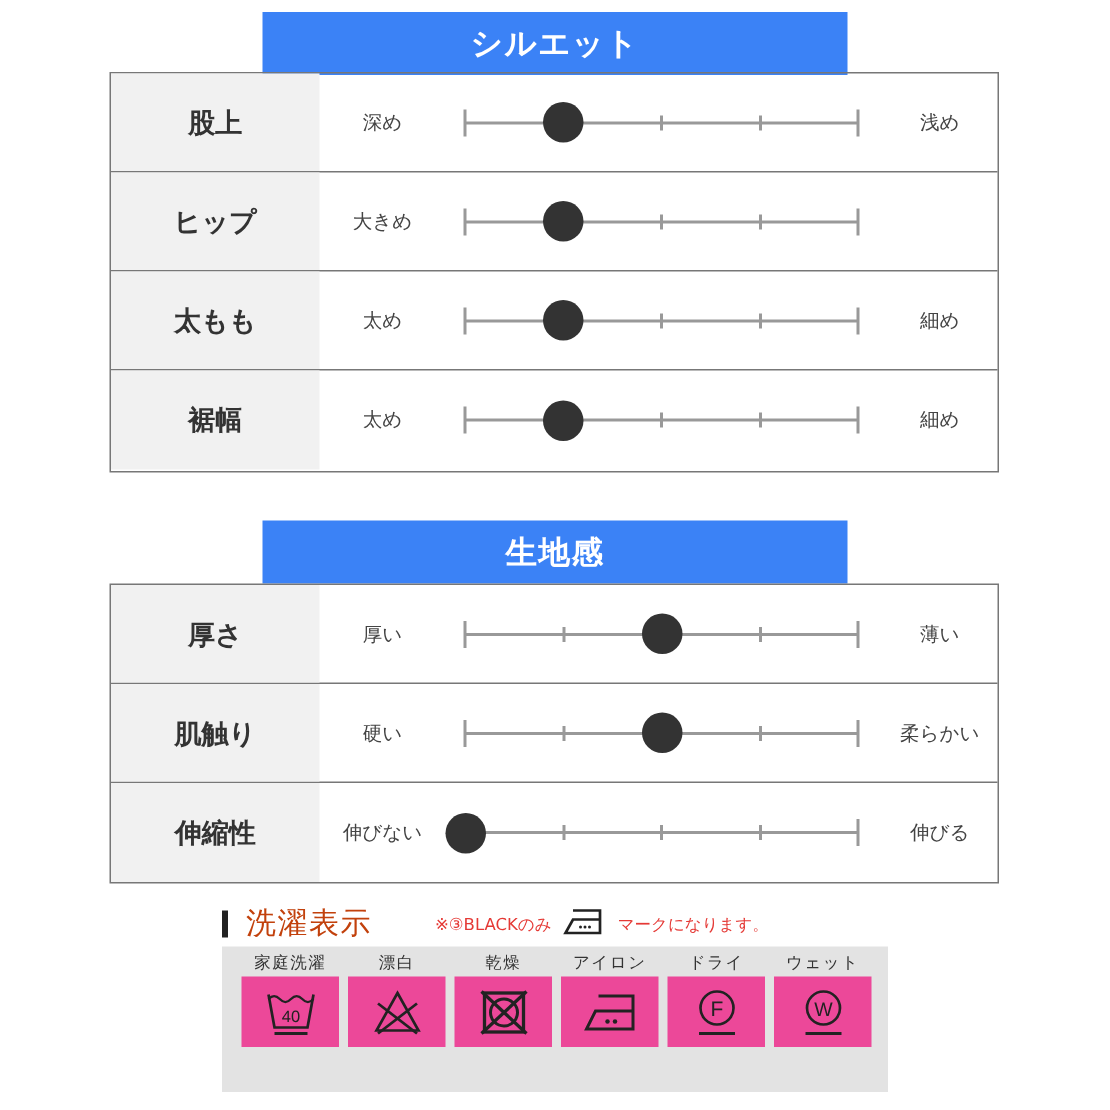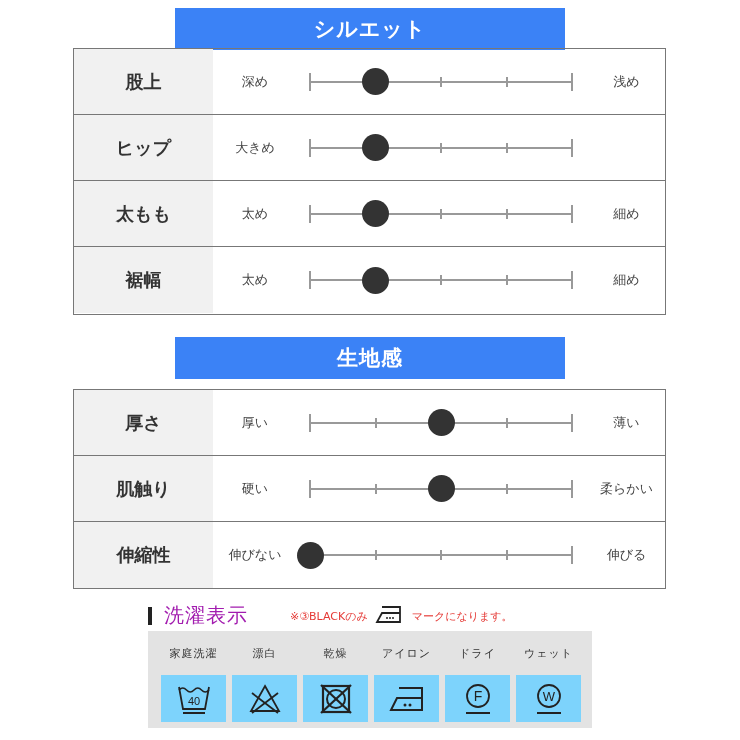--- a/index.html
+++ b/index.html
@@ -19,27 +19,27 @@
          display:flex; align-items:center; justify-content:center; font-size:13px; color:#444; }
   .slider { position:absolute; left:236px; top:0; width:262px; height:100%; }
   .slider .line { position:absolute; left:0; right:0; top:50%; height:2px; margin-top:-1px; background:#999; }
   .slider .tick { position:absolute; top:50%; width:2px; background:#999; }
   .slider .tick.end { height:18px; margin-top:-9px; }
   .slider .tick.mid { height:10px; margin-top:-5px; }
   .slider .knob { position:absolute; top:50%; width:27px; height:27px; margin-top:-13.5px; margin-left:-13.5px;
          border-radius:50%; background:#333; }
   .care-title { position:absolute; left:148px; top:602px; display:flex; align-items:center; }
   .care-title .bar { width:4px; height:18px; background:#222; margin-right:12px; }
-  .care-title .title { font-size:20px; color:#a21caf; letter-spacing:1px; }
+  .care-title .title { font-size:20px; color:#c2410c; letter-spacing:1px; }
   .care-note { position:absolute; left:290px; top:604px; display:flex; align-items:flex-end; font-size:11px; color:#e53935; }
   .care-note svg { margin:0 6px; }
   .care-panel { position:absolute; left:148px; top:631px; width:444px; height:97px; background:#e3e3e3; }
   .care-item { position:absolute; top:0; width:65px; }
-  .care-item .lbl { height:44px; display:flex; align-items:center; justify-content:center; font-size:11px; color:#333; letter-spacing:1px; }
-  .care-item .box { width:65px; height:47px; background:#7dd3fc; display:flex; align-items:center; justify-content:center; }
+  .care-item .lbl { height:20px; display:flex; align-items:center; justify-content:center; font-size:11px; color:#333; letter-spacing:1px; }
+  .care-item .box { width:65px; height:47px; background:#ec4899; display:flex; align-items:center; justify-content:center; }
 </style>
 </head>
 <body>
 
 <div class="section-header" style="top:8px;">
   <span>シルエット</span>
 </div>
 
 <div class="table" style="top:48px; height:267px;">
   <div class="row">
@@ -92,21 +92,21 @@
         <div class="tick mid" style="left: 64.5px;"></div>
         <div class="tick mid" style="left: 130px;"></div>
         <div class="tick mid" style="left: 195.5px;"></div>
         <div class="tick end" style="left: 261px;"></div>
         <div class="knob" style="left: 65.5px;"></div>
       </div>
     <div class="right-text">細め</div>
   </div>
 </div>
 
-<div class="section-header" style="top:337px;">
+<div class="section-header" style="top:347px;">
   <span>生地感</span>
 </div>
 
 <div class="table" style="top:389px; height:200px;">
   <div class="row">
     <div class="row-label">厚さ</div>
     <div class="left-text">厚い</div>
     <div class="slider">
         <div class="line"></div>
         <div class="tick end" style="left: -1px;"></div>

